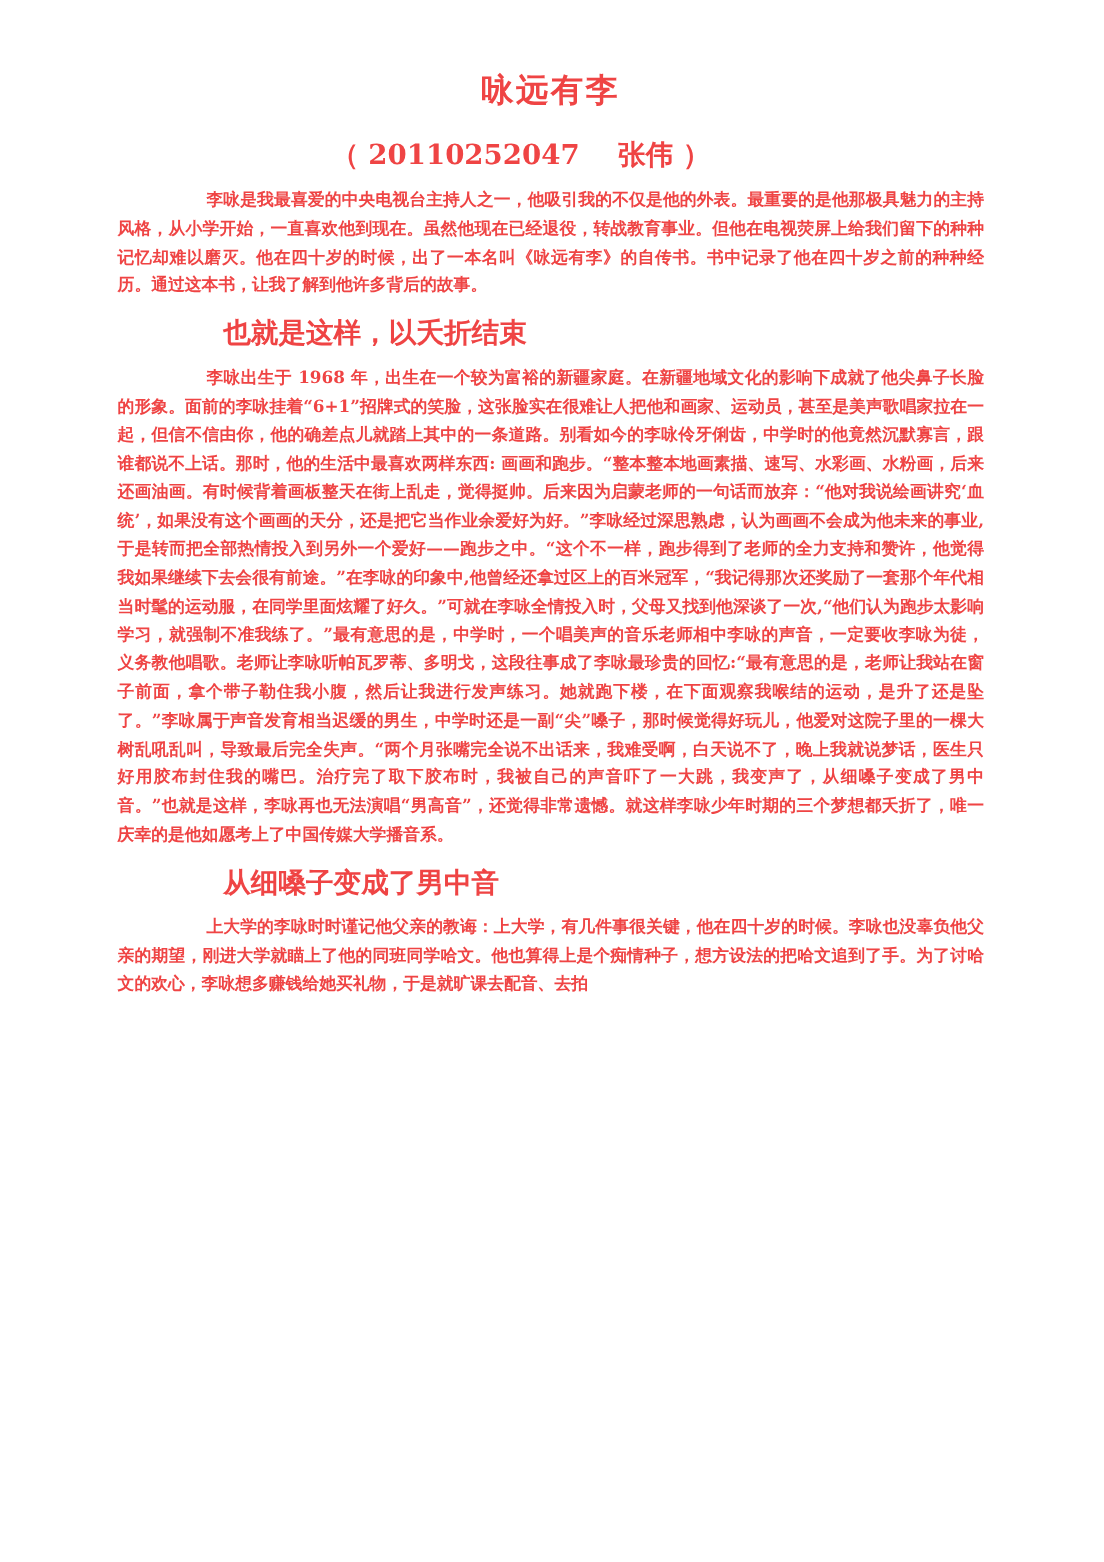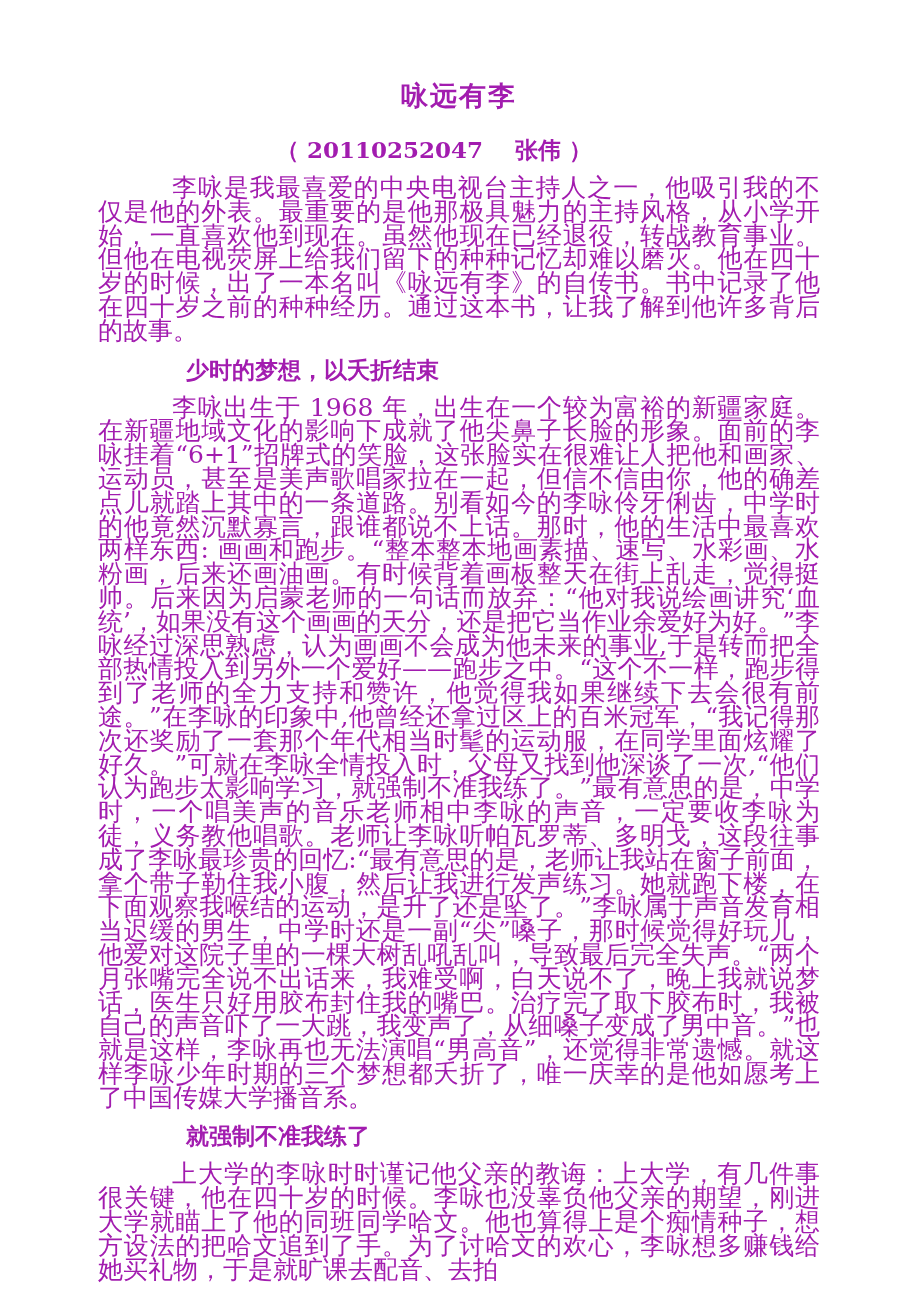--- a/index.html
+++ b/index.html
@@ -6,22 +6,22 @@
     margin: 0;
     padding: 0;
     background: #ffffff;
   }
   .page {
     position: relative;
     width: 920px;
     height: 1302px;
     box-sizing: border-box;
     background: #ffffff;
-    color: #a21caf;
-    padding: 80px 100px 0 98px;
+    color: #ef4444;
+    padding: 60px 100px 0 98px;
     overflow: hidden;
     font-family: "DejaVu Serif", serif;
   }
   .doc-title {
     margin: 0;
     font-size: 27px;
     font-weight: 700;
     line-height: 32px;
     text-align: center;
     letter-spacing: 2px;
@@ -30,45 +30,46 @@
     margin: 24px 0 0 0;
     font-size: 23px;
     font-weight: 700;
     line-height: 28px;
     text-align: center;
     padding-right: 50px;
     white-space: pre;
   }
   .para {
     margin: 12px 0 0 0;
-    font-size: 25px;
+    font-size: 14px;
     line-height: 23.8px;
     text-align: justify;
     text-indent: 74px;
     letter-spacing: 0;
+    font-weight: bold;
   }
   .section-heading {
     margin: 13px 0 10px 88px;
     font-size: 23px;
     font-weight: 700;
     line-height: 28px;
   }
 </style>
 </head>
 <body>
 
 <div class="page">
 
   <h1 class="doc-title">咏远有李</h1>
 
   <div class="author-line">（ 20110252047    张伟 ）</div>
 
   <p class="para">李咏是我最喜爱的中央电视台主持人之一，他吸引我的不仅是他的外表。最重要的是他那极具魅力的主持风格，从小学开始，一直喜欢他到现在。虽然他现在已经退役，转战教育事业。但他在电视荧屏上给我们留下的种种记忆却难以磨灭。他在四十岁的时候，出了一本名叫《咏远有李》的自传书。书中记录了他在四十岁之前的种种经历。通过这本书，让我了解到他许多背后的故事。</p>
 
-  <h2 class="section-heading">少时的梦想，以夭折结束</h2>
+  <h2 class="section-heading">也就是这样，以夭折结束</h2>
 
   <p class="para">李咏出生于 1968 年，出生在一个较为富裕的新疆家庭。在新疆地域文化的影响下成就了他尖鼻子长脸的形象。面前的李咏挂着“6+1”招牌式的笑脸，这张脸实在很难让人把他和画家、运动员，甚至是美声歌唱家拉在一起，但信不信由你，他的确差点儿就踏上其中的一条道路。别看如今的李咏伶牙俐齿，中学时的他竟然沉默寡言，跟谁都说不上话。那时，他的生活中最喜欢两样东西: 画画和跑步。“整本整本地画素描、速写、水彩画、水粉画，后来还画油画。有时候背着画板整天在街上乱走，觉得挺帅。后来因为启蒙老师的一句话而放弃：“他对我说绘画讲究‘血统’，如果没有这个画画的天分，还是把它当作业余爱好为好。”李咏经过深思熟虑，认为画画不会成为他未来的事业,于是转而把全部热情投入到另外一个爱好——跑步之中。“这个不一样，跑步得到了老师的全力支持和赞许，他觉得我如果继续下去会很有前途。”在李咏的印象中,他曾经还拿过区上的百米冠军，“我记得那次还奖励了一套那个年代相当时髦的运动服，在同学里面炫耀了好久。”可就在李咏全情投入时，父母又找到他深谈了一次,“他们认为跑步太影响学习，就强制不准我练了。”最有意思的是，中学时，一个唱美声的音乐老师相中李咏的声音，一定要收李咏为徒，义务教他唱歌。老师让李咏听帕瓦罗蒂、多明戈，这段往事成了李咏最珍贵的回忆:“最有意思的是，老师让我站在窗子前面，拿个带子勒住我小腹，然后让我进行发声练习。她就跑下楼，在下面观察我喉结的运动，是升了还是坠了。”李咏属于声音发育相当迟缓的男生，中学时还是一副“尖”嗓子，那时候觉得好玩儿，他爱对这院子里的一棵大树乱吼乱叫，导致最后完全失声。“两个月张嘴完全说不出话来，我难受啊，白天说不了，晚上我就说梦话，医生只好用胶布封住我的嘴巴。治疗完了取下胶布时，我被自己的声音吓了一大跳，我变声了，从细嗓子变成了男中音。”也就是这样，李咏再也无法演唱“男高音”，还觉得非常遗憾。就这样李咏少年时期的三个梦想都夭折了，唯一庆幸的是他如愿考上了中国传媒大学播音系。</p>
 
-  <h2 class="section-heading">就强制不准我练了</h2>
+  <h2 class="section-heading">从细嗓子变成了男中音</h2>
 
   <p class="para">上大学的李咏时时谨记他父亲的教诲：上大学，有几件事很关键，他在四十岁的时候。李咏也没辜负他父亲的期望，刚进大学就瞄上了他的同班同学哈文。他也算得上是个痴情种子，想方设法的把哈文追到了手。为了讨哈文的欢心，李咏想多赚钱给她买礼物，于是就旷课去配音、去拍</p>
 
 </div>
 
 </body></html>

